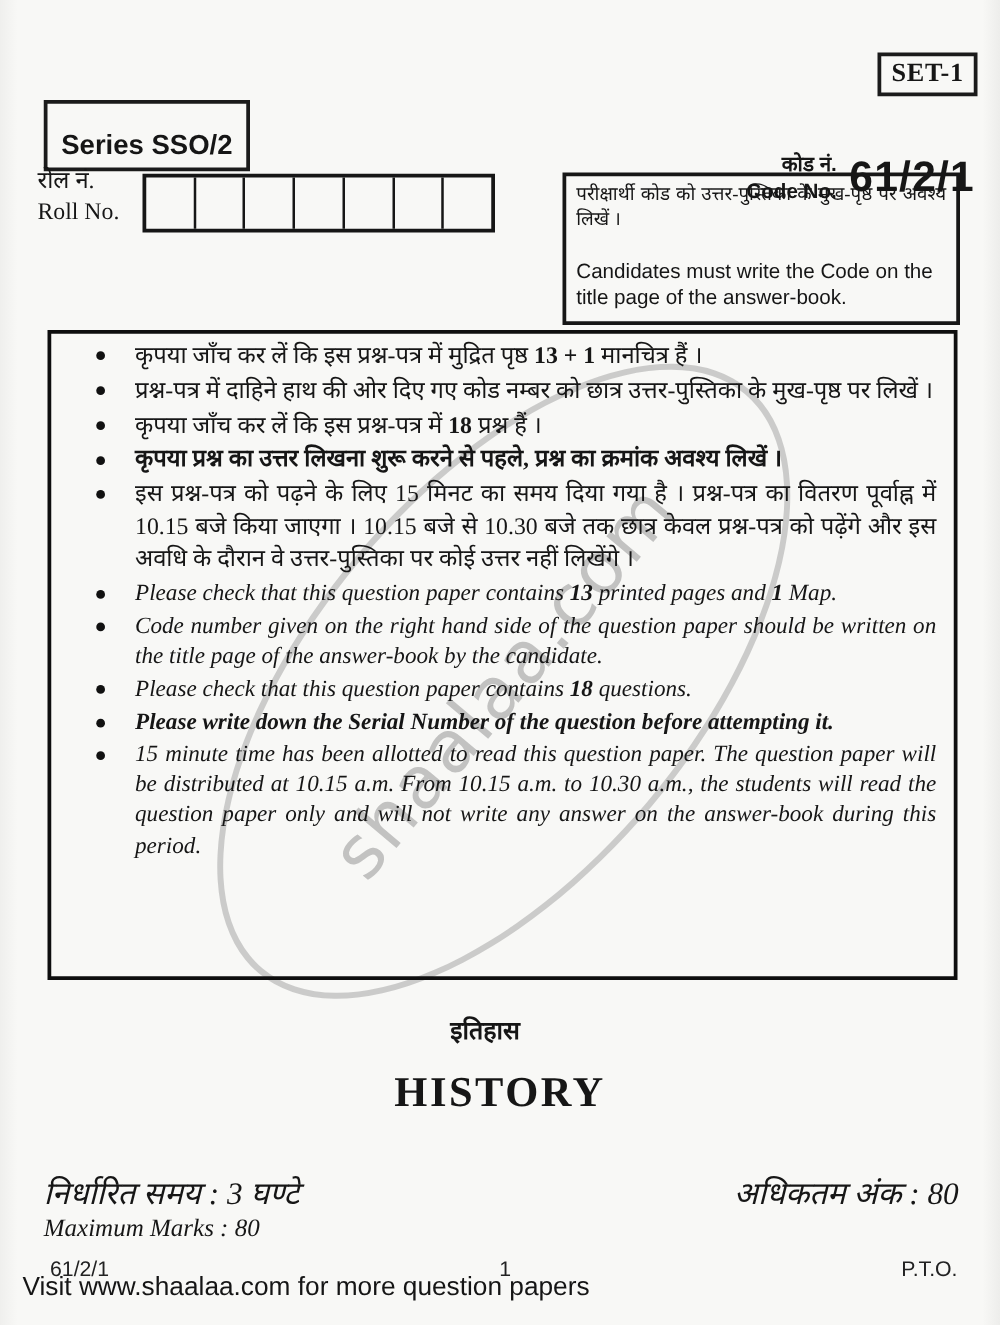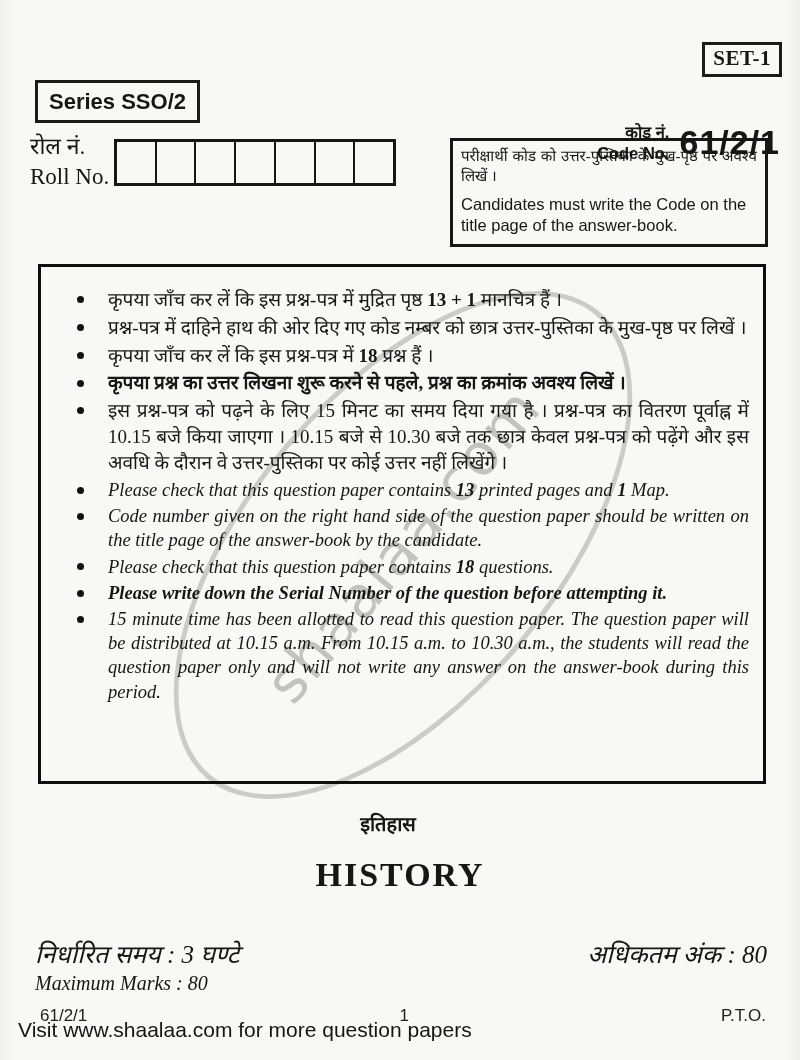--- a/index.html
+++ b/index.html
@@ -16,59 +16,59 @@
 
   
   .set-box{
     position:absolute;top:42px;right:18px;
     border:3px solid #1b1b1b;padding:1px 8px 3px;
     font:bold 21px "Liberation Serif","DejaVu Serif",serif;letter-spacing:.5px;
     background:transparent;
   }
   .series-box{
     position:absolute;top:80px;left:35px;
-    border:3px solid #1b1b1b;padding:6px 11px 5px;
+    border:3px solid #1b1b1b;padding:20px 11px 5px;
     font:bold 22px "Liberation Sans","DejaVu Sans",sans-serif;
     text-align:center;
   }
   .code-group{
     position:absolute;top:78px;right:20px;
     display:flex;align-items:center;gap:10px;margin-top:44px;
   }
   .code-labels{
     text-align:right;
     font:bold 16.5px "Liberation Sans","DejaVu Sans",sans-serif;
     line-height:1.25;
   }
   .code-number{
     font:bold 34px "Liberation Sans","DejaVu Sans",sans-serif;letter-spacing:1px;
   }
 
   .roll-labels{
     position:absolute;top:132px;left:30px;
-    font-size:23px;line-height:1.32;
+    font-size:19px;line-height:1.32;
   }
   .roll-grid{
     position:absolute;top:139px;left:114px;
     width:282px;height:47px;box-sizing:border-box;
     display:flex;border:3px solid #161616;
   }
   .roll-cell{flex:1;border-right:2.5px solid #161616;}
   .roll-cell:last-child{border-right:none;}
 
   .code-box{
     position:absolute;top:138px;left:450px;width:318px;box-sizing:border-box;
     border:3px solid #161616;padding:6px 8px 8px;
   }
   .code-box .hi-text{
     font-size:15px;line-height:1.32;text-align:justify;margin:0;
   }
   .code-box .en-text{
     font:16.5px "Liberation Sans","DejaVu Sans",sans-serif;
-    line-height:1.3;margin:7px 0 0;
+    line-height:1.3;margin:20px 0 0;
   }
 
   
   .watermark{
     position:absolute;left:118px;top:296px;width:570px;height:498px;
     display:flex;align-items:center;justify-content:center;
     pointer-events:none;z-index:1;
   }
   .wm-ring{
     flex:none;width:600px;height:300px;border-radius:50%;
@@ -77,21 +77,21 @@
     display:flex;align-items:center;justify-content:center;
   }
   .wm-text{
     font:58px "DejaVu Sans","Liberation Sans",sans-serif;
     color:rgba(150,150,150,.55);letter-spacing:2px;
   }
 
   
   .main-box{
     position:absolute;top:264px;left:38px;width:728px;height:520px;box-sizing:border-box;
-    border:3px solid #0e0e0e;padding:20px 14px 4px 12px;z-index:2;
+    border:3px solid #0e0e0e;padding:5px 14px 4px 12px;z-index:2;
   }
   .ins-list{list-style:none;margin:0;padding:0;}
   .ins{
     position:relative;padding-left:55px;margin-bottom:2px;
     text-align:justify;
   }
   .ins::before{
     content:"";position:absolute;left:24px;top:.48em;
     width:7px;height:7px;border-radius:50%;background:#111;
   }

